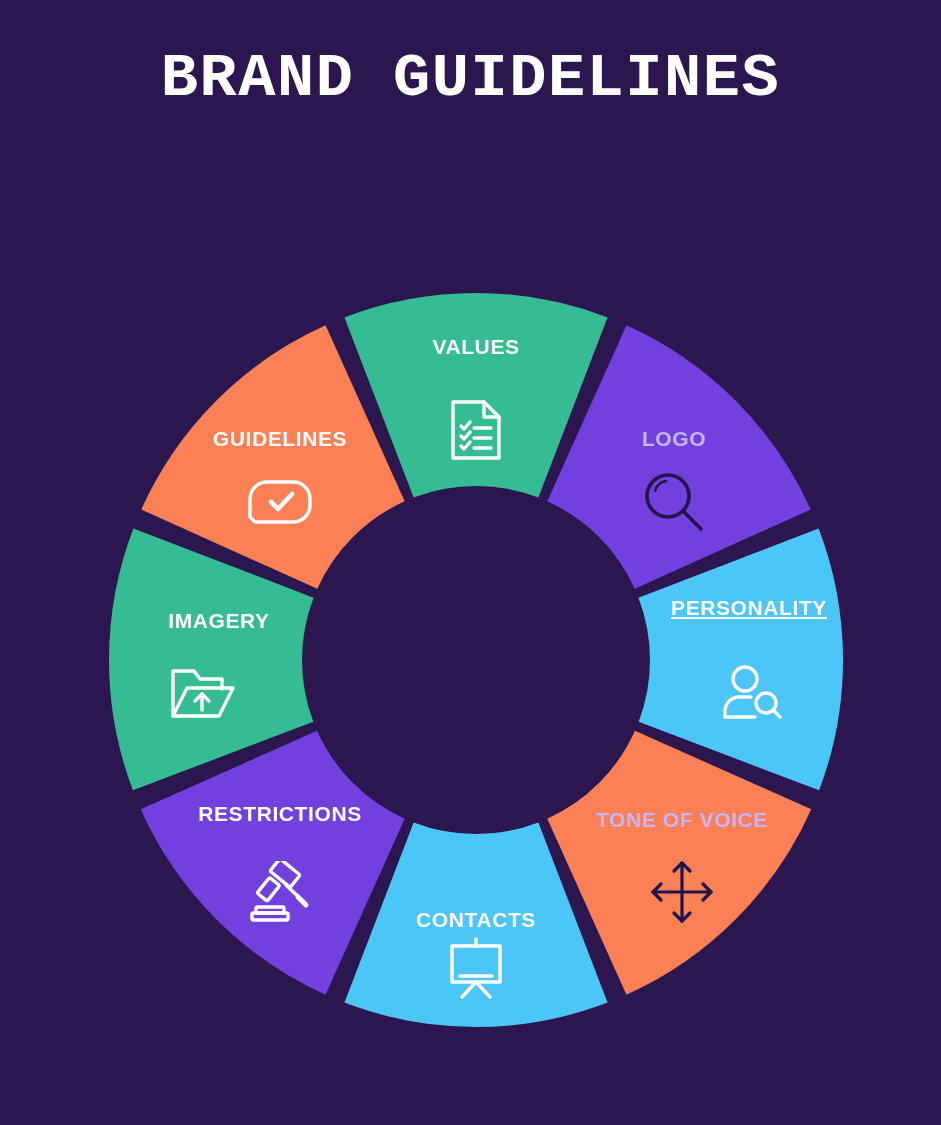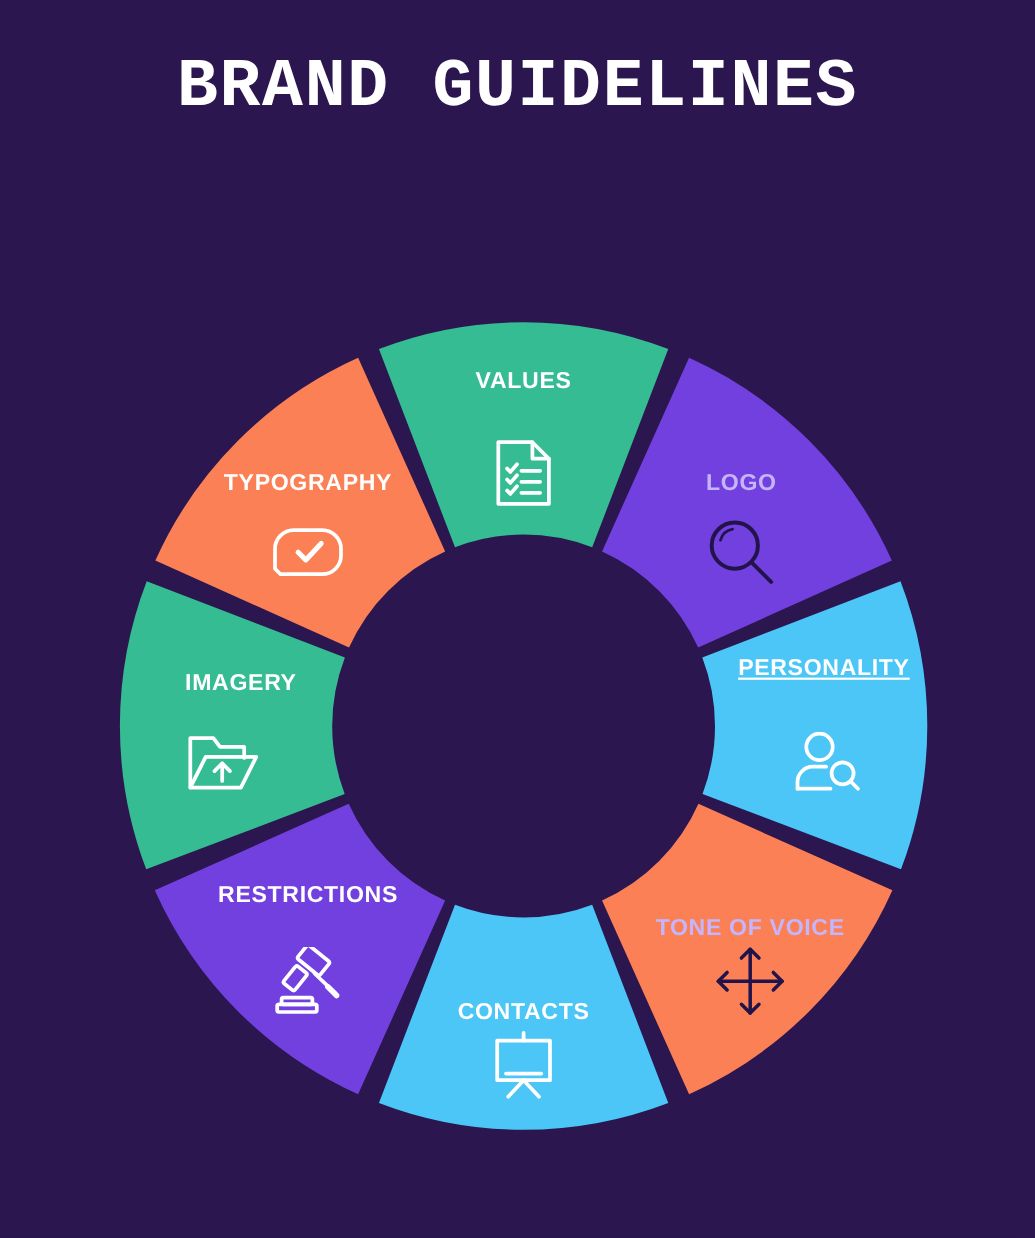--- a/index.html
+++ b/index.html
@@ -121,21 +121,21 @@
       <div class="seg-label lbl-light" style="left: 749px; top: 608px; text-decoration: underline;">PERSONALITY</div>
       <div class="seg-icon" style="left: 752px; top: 693px;">
         <svg width="60" height="56" viewBox="0 0 60 56" fill="none" stroke="#ffffff" stroke-width="3.4" stroke-linecap="round" stroke-linejoin="round">
         <circle cx="23" cy="14" r="12"></circle>
         <path d="M3 52 v-6 a14 14 0 0 1 14 -14 h12"></path>
         <path d="M3 52 h30"></path>
         <circle cx="44" cy="38" r="10"></circle>
         <path d="M51 45 L58 52"></path>
       </svg>
       </div>
-      <div class="seg-label lbl-dark" style="left: 682px; top: 820px; margin-top: 24px;">TONE OF VOICE</div>
+      <div class="seg-label lbl-dark" style="left: 682px; top: 820px;">TONE OF VOICE</div>
       <div class="seg-icon" style="left: 682px; top: 892px;">
         <svg width="66" height="66" viewBox="0 0 66 66" fill="none" stroke="#22144a" stroke-width="3.2" stroke-linecap="round" stroke-linejoin="round">
         <path d="M33 4 V62"></path>
           <path d="M4 33 H62"></path>
         <path d="M25 12 L33 4 L41 12"></path>
         <path d="M25 54 L33 62 L41 54"></path>
         <path d="M12 25 L4 33 L12 41"></path>
         <path d="M54 25 L62 33 L54 41"></path>
       </svg>
       </div>
@@ -162,21 +162,21 @@
       </div>
       <div class="seg-label lbl-light" style="left: 219px; top: 621px;">IMAGERY</div>
       <div class="seg-icon" style="left: 203px; top: 693px;">
         <svg width="66" height="54" viewBox="0 0 66 54" fill="none" stroke="#ffffff" stroke-width="3.4" stroke-linecap="round" stroke-linejoin="round">
         <path d="M3 50 V5 h21 l6 8 h22 v10"></path>
         <path d="M3 50 L17 22 H63 L49 50 Z"></path>
         <path d="M32 44 V28"></path>
           <path d="M25 35 L32 28 L39 35"></path>
       </svg>
       </div>
-      <div class="seg-label lbl-light" style="left: 280px; top: 439px;">TYPOGRAPHY</div>
+      <div class="seg-label lbl-light" style="left: 280px; top: 439px;">GUIDELINES</div>
       <div class="seg-icon" style="left: 280px; top: 502px;">
         <svg width="66" height="46" viewBox="0 0 66 46" fill="none" stroke="#ffffff" stroke-width="3.4" stroke-linecap="round" stroke-linejoin="round">
         <path d="M3 38 V20 A17 17 0 0 1 20 3 H46 A17 17 0 0 1 63 20 V26 A17 17 0 0 1 46 43 H8 Z"></path>
         <path d="M24 23 L31 30 L45 15" stroke-width="4.6"></path>
       </svg>
       </div>
     </div>
 
 </div>
 

